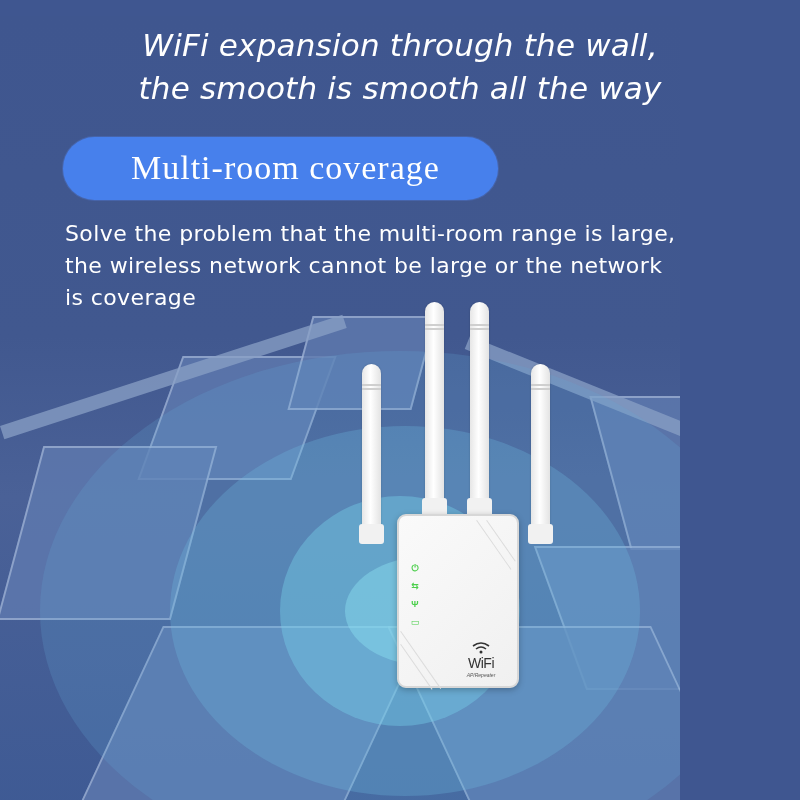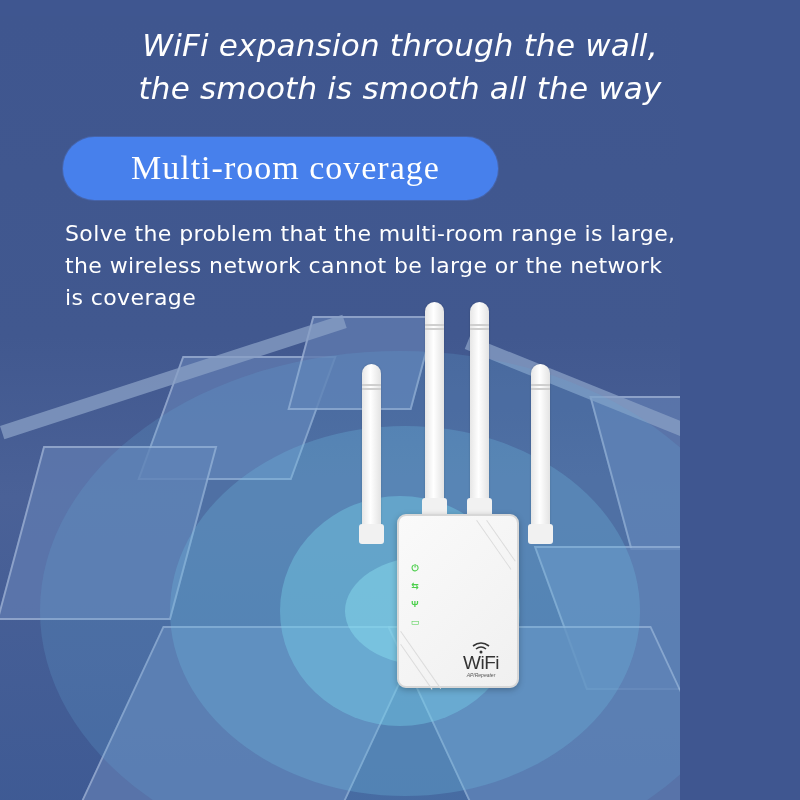--- a/index.html
+++ b/index.html
@@ -22,21 +22,21 @@
   .ring4{left:345px;top:540px;width:170px;height:110px;background:rgba(140,225,240,0.45);}
   
   .antenna{position:absolute;width:19px;background:linear-gradient(90deg,#e6e6e6,#ffffff 45%,#e3e3e3);border-radius:10px 10px 3px 3px;box-shadow:0 0 2px rgba(0,0,0,.2);}
   .antenna .band{position:absolute;left:0;width:100%;height:2px;background:#cfcfcf;}
   .antenna .base{position:absolute;left:-3px;width:25px;height:20px;background:#f1f1f1;border-radius:3px;}
   .device{position:absolute;left:397px;top:498px;width:118px;height:170px;background:linear-gradient(135deg,#fafafa,#f0f0f0);border-radius:9px;border:2px solid #d7d7d7;box-shadow:0 2px 6px rgba(0,0,0,.25);}
   .stripe{position:absolute;background:#dcdcdc;height:1px;transform-origin:0 0;}
   .leds{position:absolute;left:11px;top:47px;width:12px;}
   .led{width:10px;height:10px;margin-bottom:8px;color:#4ccf4c;font-size:9px;line-height:10px;text-align:center;font-weight:bold;}
   .wifi-logo{position:absolute;right:10px;bottom:8px;width:52px;text-align:center;color:#333;}
-  .wifi-logo .word{font-family:"Liberation Sans",sans-serif;font-size:19px;line-height:18px;letter-spacing:-0.5px;text-align:center;}
+  .wifi-logo .word{font-family:"Liberation Sans",sans-serif;font-size:14px;line-height:18px;letter-spacing:-0.5px;text-align:center;}
   .wifi-logo .sub{font-size:5px;font-style:italic;line-height:6px;color:#555;}
   .wifi-arc{display:block;margin:0 auto;}
 </style>
 </head>
 <body>
 
 <div class="stage">
 
   <div class="floor">
     <div class="room" style="left:160px;top:60px;width:150px;height:120px;transform:skewX(-20deg);"></div>

